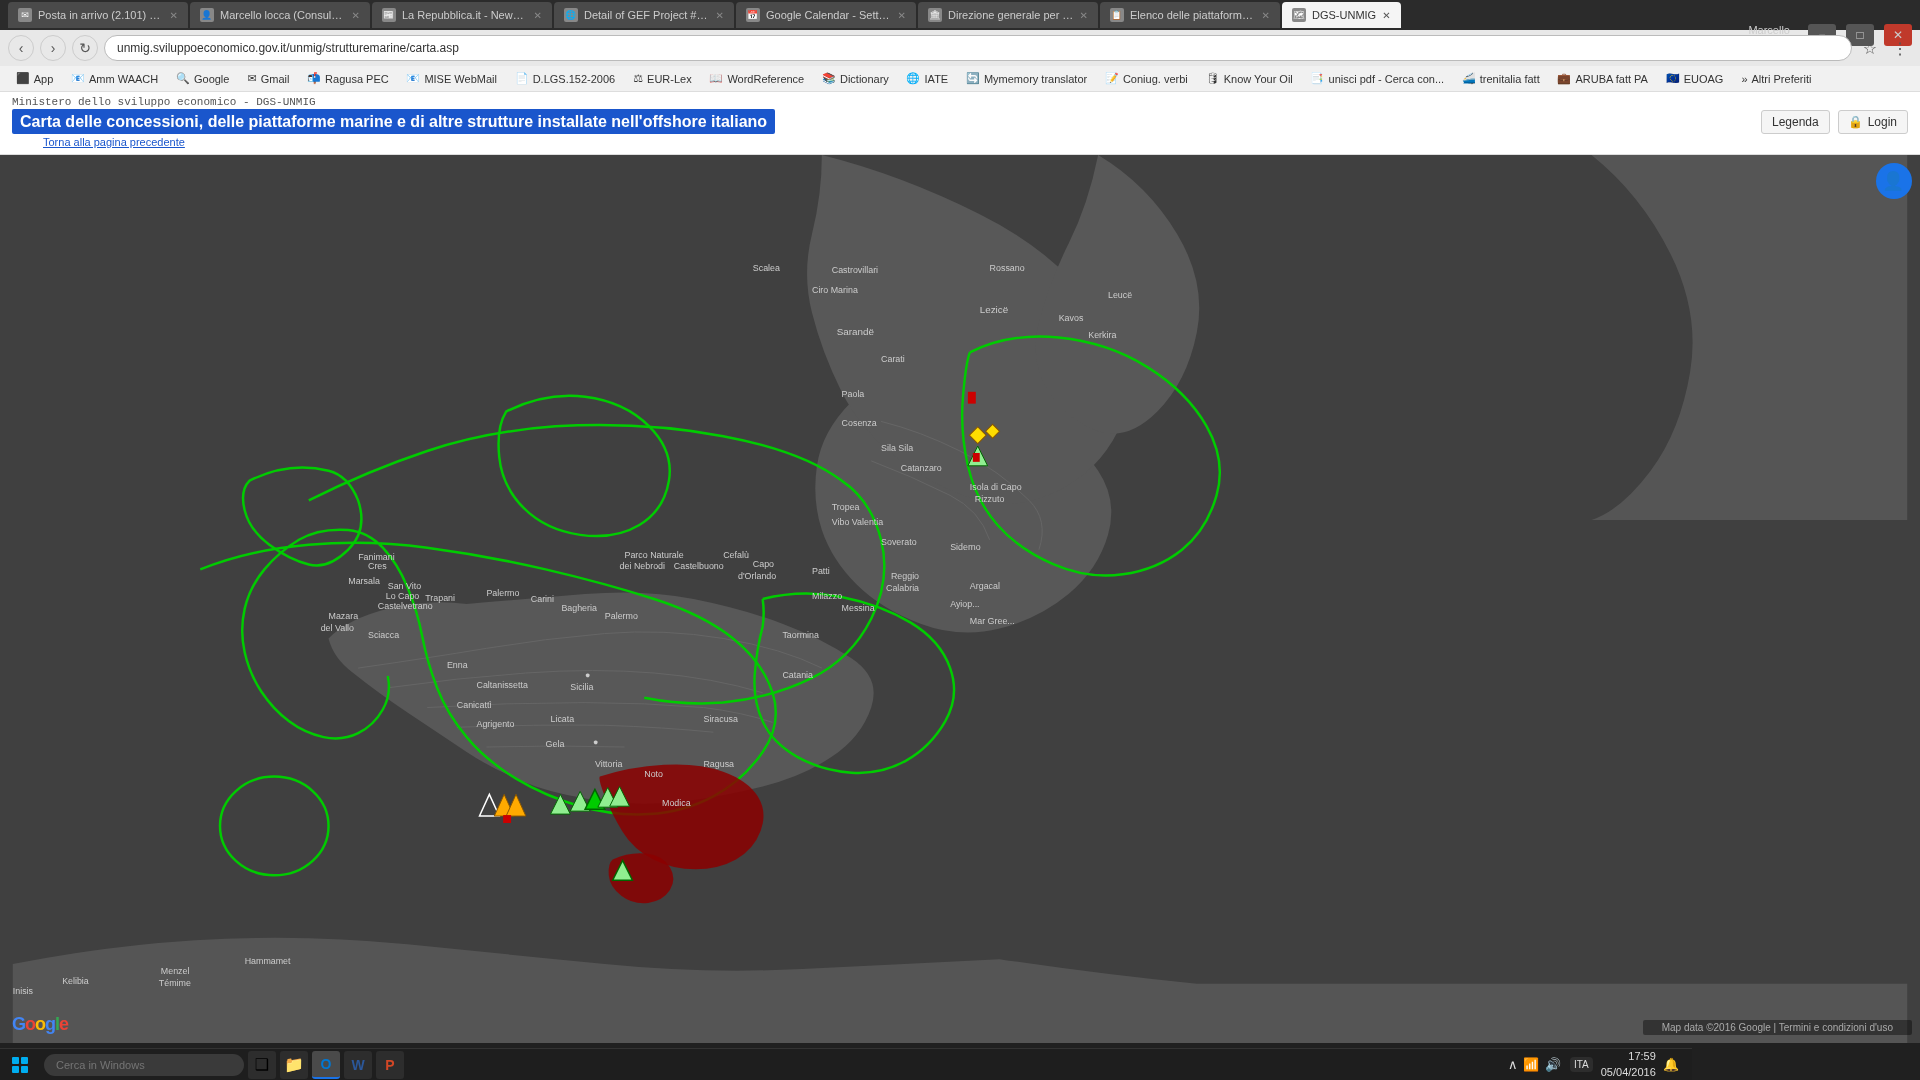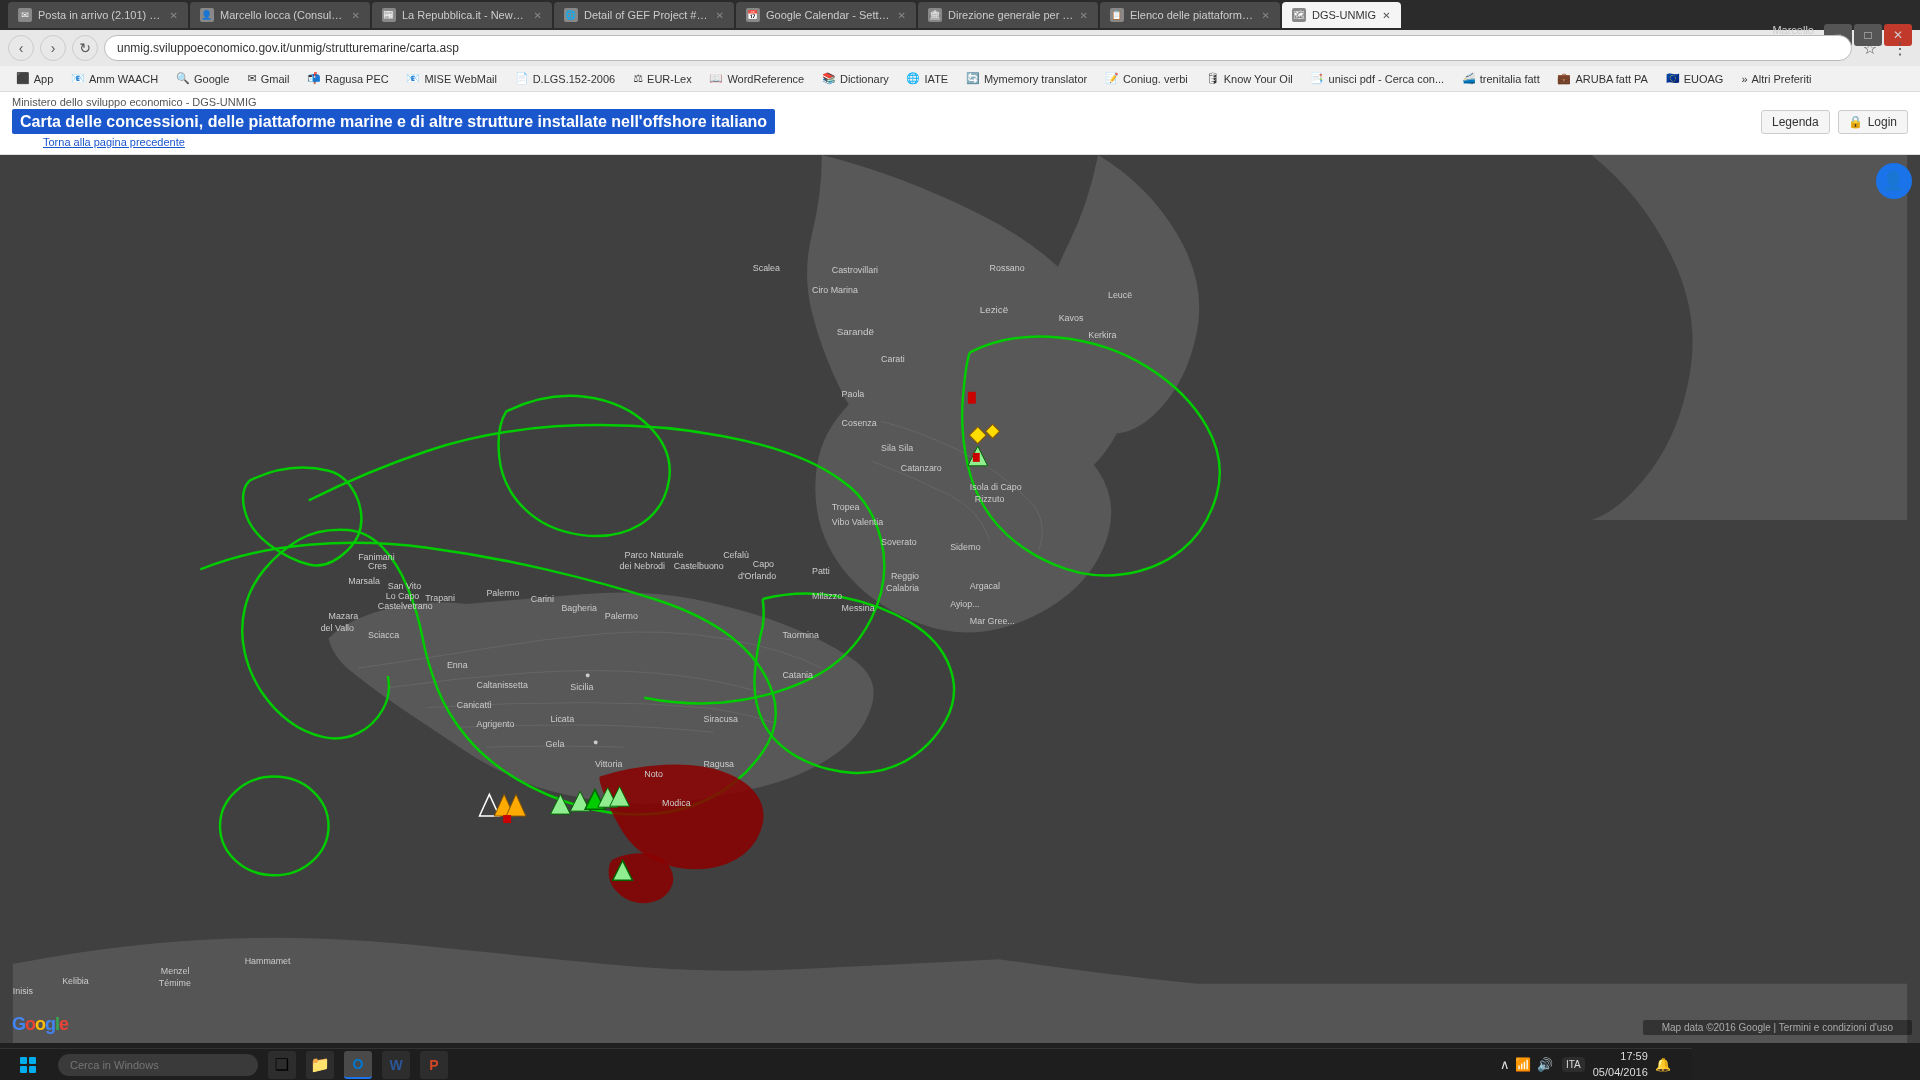--- a/index.html
+++ b/index.html
@@ -47,21 +47,21 @@
       width: 14px; height: 14px; flex-shrink: 0;
       background: #888;
       border-radius: 2px;
       font-size: 9px;
       display: flex; align-items: center; justify-content: center;
       color: white;
     }
     .window-controls {
       margin-left: auto;
       display: flex;
-      gap: 2px;
+      gap: 10px;
       margin-top: 39px;
     }
     .win-btn {
       width: 28px; height: 22px;
       background: #555;
       border: none;
       color: #ccc;
       font-size: 12px;
       cursor: pointer;
       display: flex; align-items: center; justify-content: center;
@@ -142,20 +142,21 @@
     
     #site-header {
       background: white;
       padding: 4px 12px;
       border-bottom: 1px solid #ddd;
     }
     #site-header .ministry-label {
       font-size: 11px;
       color: #555;
       margin-bottom: 2px;
+      font-family: Liberation Mono, monospace;
     }
     #site-header-row {
       display: flex;
       align-items: center;
       justify-content: space-between;
     }
     #page-title-text {
       background: #1a56cc;
       color: white;
       font-size: 16px;
@@ -252,22 +253,22 @@
     
     #taskbar {
       position: fixed;
       bottom: 0;
       left: 0;
       width: 1692px;
       height: 32px;
       background: #1e1e1e;
       display: flex;
       align-items: center;
-      padding: 0 12px;
-      gap: 10px;
+      padding: 0 4px;
+      gap: 4px;
       border-top: 1px solid #333;
     }
     .taskbar-search {
       height: 22px;
       width: 200px;
       background: #3a3a3a;
       border: none;
       border-radius: 11px;
       padding: 0 12px;
       color: #ddd;

